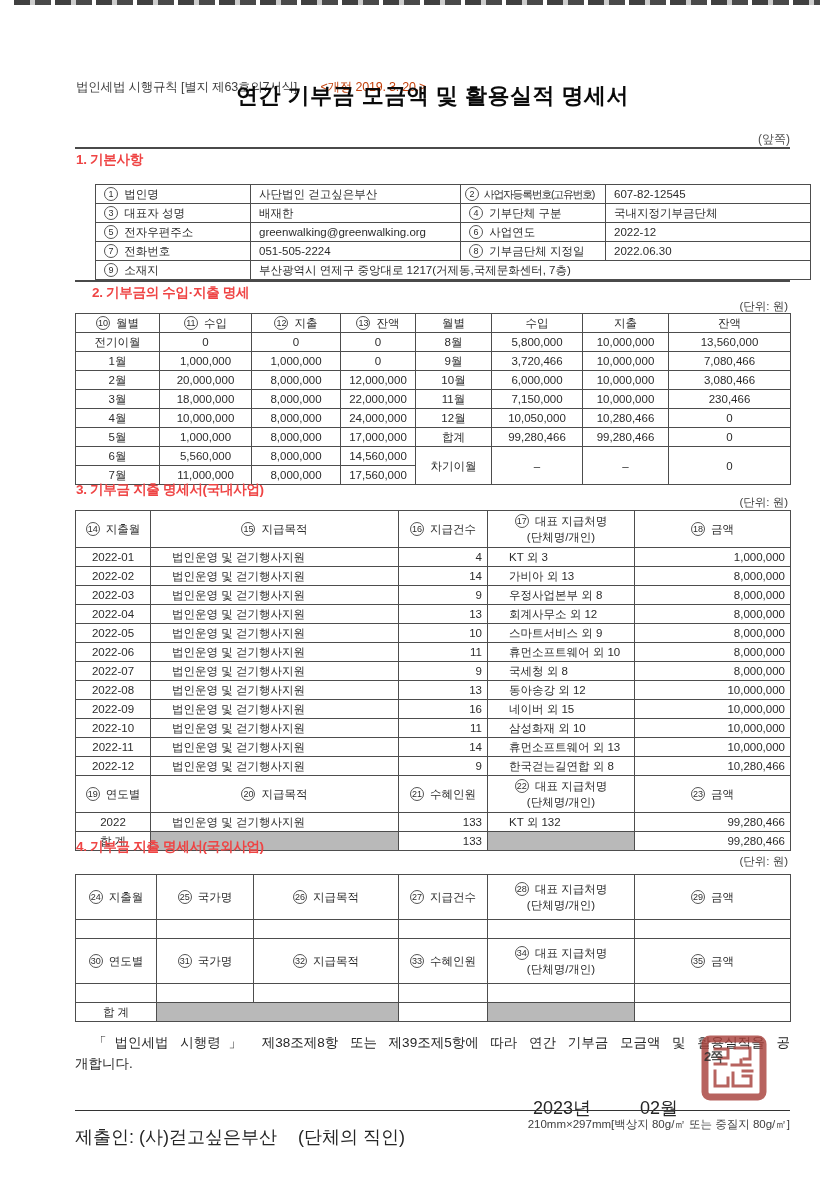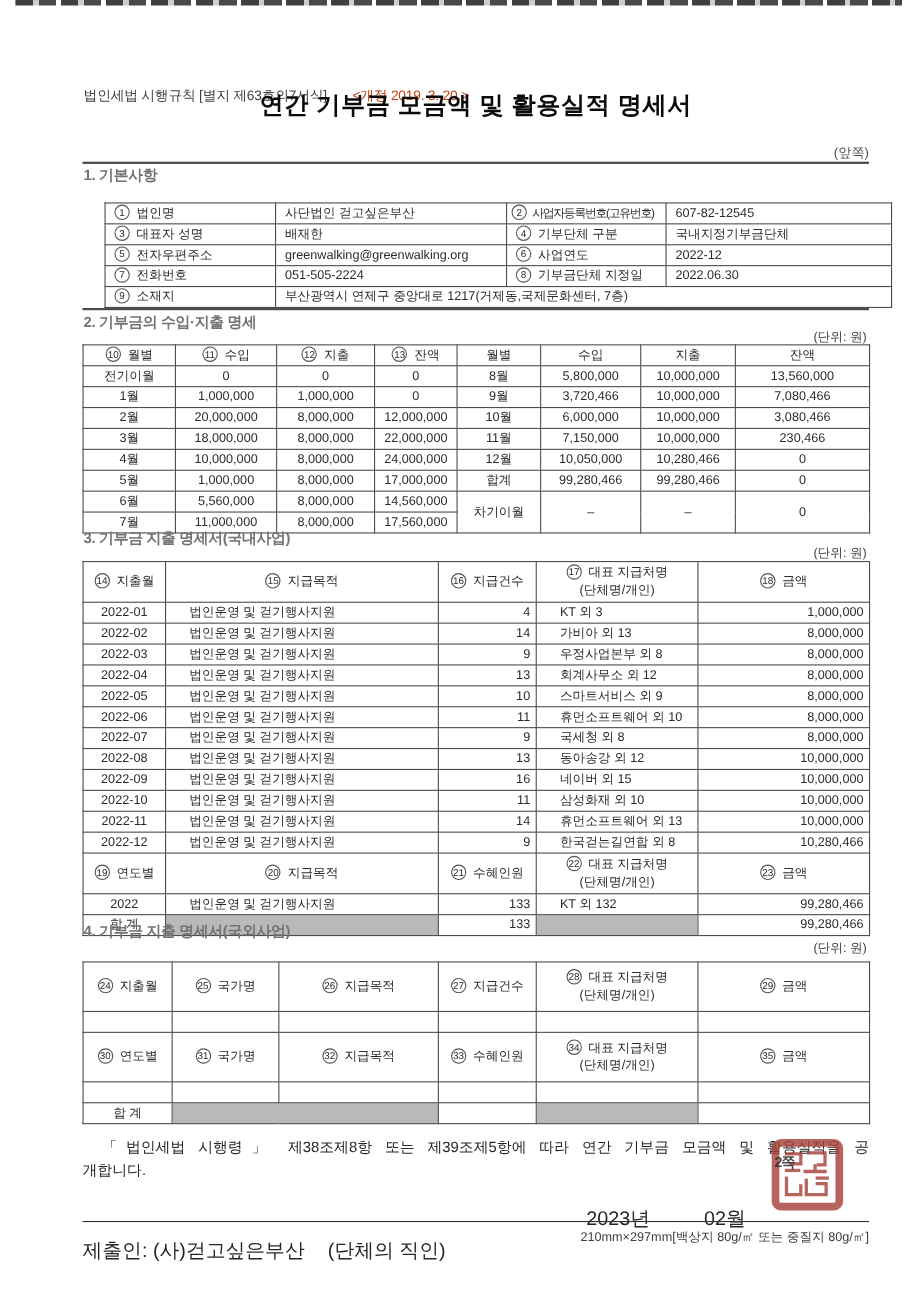--- a/index.html
+++ b/index.html
@@ -16,23 +16,23 @@
       rgba(18,18,18,.9) 21px 37px, rgba(18,18,18,0) 37px 41px);}
   #head-note{top:79px;left:76px;font-size:12.5px;color:#3d3d3d;letter-spacing:-.2px;}
   #head-note .rev{color:#c2410c;margin-left:20px;}
   #page-title{top:81px;left:75px;width:715px;text-align:center;font-size:22px;font-weight:700;
     color:#0a0a0a;letter-spacing:.5px;}
   #page-side{top:131px;left:75px;width:715px;text-align:right;font-size:12px;color:#4f4f4f;}
   .rule{left:75px;width:715px;height:0;border-top:2px solid #4a4a4a;}
   #rule1{top:147px;}
   #rule2{top:280px;}
   #rule3{top:1110px;border-top:1.5px solid #333;}
-  .sec-title{font-size:13.5px;font-weight:700;color:#737373;letter-spacing:-.3px;}
+  .sec-title{font-size:13.5px;font-weight:700;color:#ef4444;letter-spacing:-.3px;}
   #s1-title{top:151px;left:76px;}
-  #s2-title{top:284px;left:76px;}
+  #s2-title{top:284px;left:92px;}
   #s3-title{top:481px;left:76px;}
   #s4-title{top:838px;left:76px;}
   .unit{width:713px;left:75px;text-align:right;font-size:11.5px;color:#3d3d3d;}
   #s2-unit{top:299px;}
   #s3-unit{top:495px;}
   #s4-unit{top:854px;}
   table{border-collapse:collapse;table-layout:fixed;width:715px;font-size:11.5px;color:#2b2b2b;}
   td,th{border:1px solid #4d4d4d;padding:1px 3px;height:15px;line-height:16px;
     overflow:hidden;white-space:nowrap;font-weight:normal;text-align:center;}
   #t1{top:184px;left:75px;margin-left:20px;}

